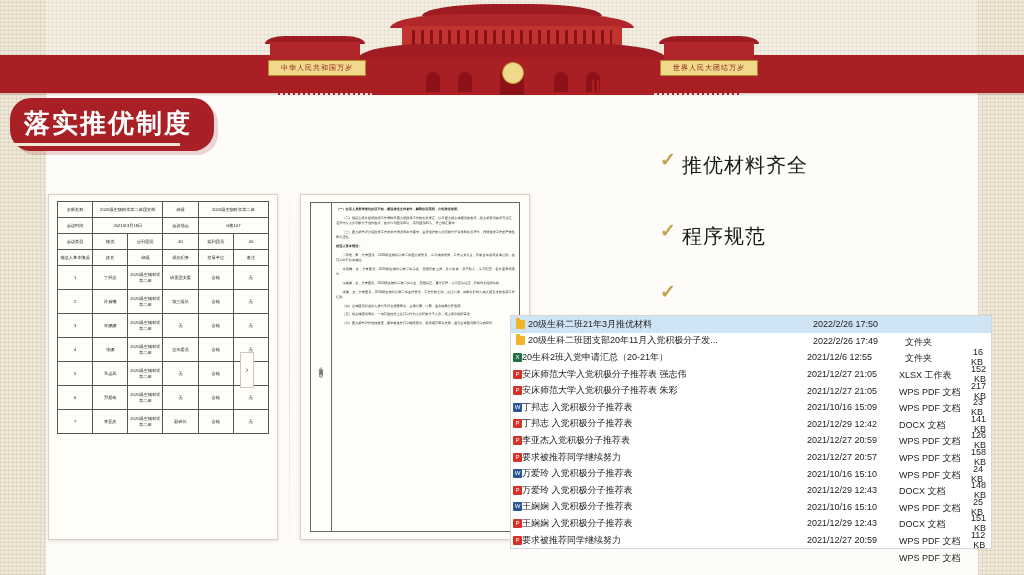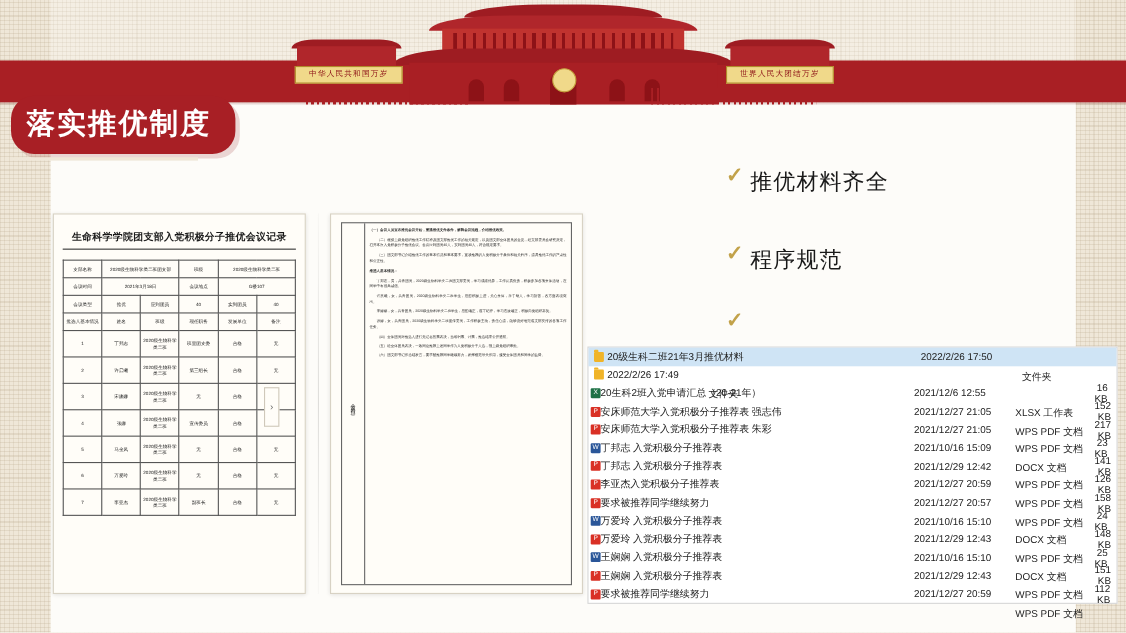--- a/index.html
+++ b/index.html
@@ -122,21 +122,21 @@
   .gate-fence.left { left: 16px; width: 150px; }
   .gate-fence.right { left: 330px; width: 150px; }
   .gate-columns {
     position: absolute; left: 150px; top: 30px; width: 200px; height: 16px;
     background-image: repeating-linear-gradient(90deg, #8d1217 0px, #8d1217 3px, rgba(0,0,0,0) 3px, rgba(0,0,0,0) 9px);
   }
 
   
   .title-box {
     position: absolute;
-    left: 10px; top: 87px;
+    left: 10px; top: 98px;
     padding: 8px 22px 10px 14px;
     background: #a81f25;
     color: #ffffff;
     font-size: 26px;
     font-weight: bold;
     letter-spacing: 2px;
     box-shadow: 4px 4px 0 rgba(150,40,40,0.18);
     border-radius: 21px;
   }
   .title-underline {
@@ -252,21 +252,21 @@
   .check-text {
     font-size: 20px;
     color: #1a1a1a;
     letter-spacing: 1px;
     margin-top: 12px;
   }
 
   
   .filelist {
     position: absolute;
-    left: 534px; top: 315px;
+    left: 510px; top: 315px;
     width: 482px;
     background: #ffffff;
     border: 1px solid #d6d6d6;
     font-size: 9px;
     color: #222;
     box-sizing: border-box;
   }
   .file-row {
     display: flex;
     align-items: center;
@@ -337,21 +337,20 @@
   <div class="gate-plaque left">中华人民共和国万岁</div>
   <div class="gate-plaque right">世界人民大团结万岁</div>
   <div class="gate-fence left"></div>
   <div class="gate-fence right"></div>
 </div>
 
 <div class="title-box">落实推优制度</div>
 <div class="title-underline"></div>
 
 <div class="doc-left">
-  <div class="doc-title">生命科学学院团支部入党积极分子推优会议记录</div>
   <table class="mini">
     <tbody>
         <tr class="rowmed">
       <td>支部名称</td>
       <td colspan="2">2020级生物科学类二班团支部</td>
       <td>班级</td>
       <td colspan="2">2020级生物科学类二班</td>
     </tr>
     <tr class="rowmed">
       <td>会议时间</td>
@@ -478,20 +477,21 @@
       </span>
     <span class="f-name">20级生科二班21年3月推优材料</span>
     <span class="f-date">2022/2/26 17:50</span>
     <span class="f-type">文件夹</span>
     <span class="f-size"></span>
   </div>
   <div class="file-row">
     <span class="f-icon">
         <span class="ic folder"></span>
       </span>
+    <span class="f-name">20级生科二班团支部20年11月入党积极分子发...</span>
     <span class="f-date">2022/2/26 17:49</span>
     <span class="f-type">文件夹</span>
     <span class="f-size"></span>
   </div>
   <div class="file-row">
     <span class="f-icon">
         <span class="ic xlsx">X</span>
       </span>
     <span class="f-name">20生科2班入党申请汇总（20-21年）</span>
     <span class="f-date">2021/12/6 12:55</span>

